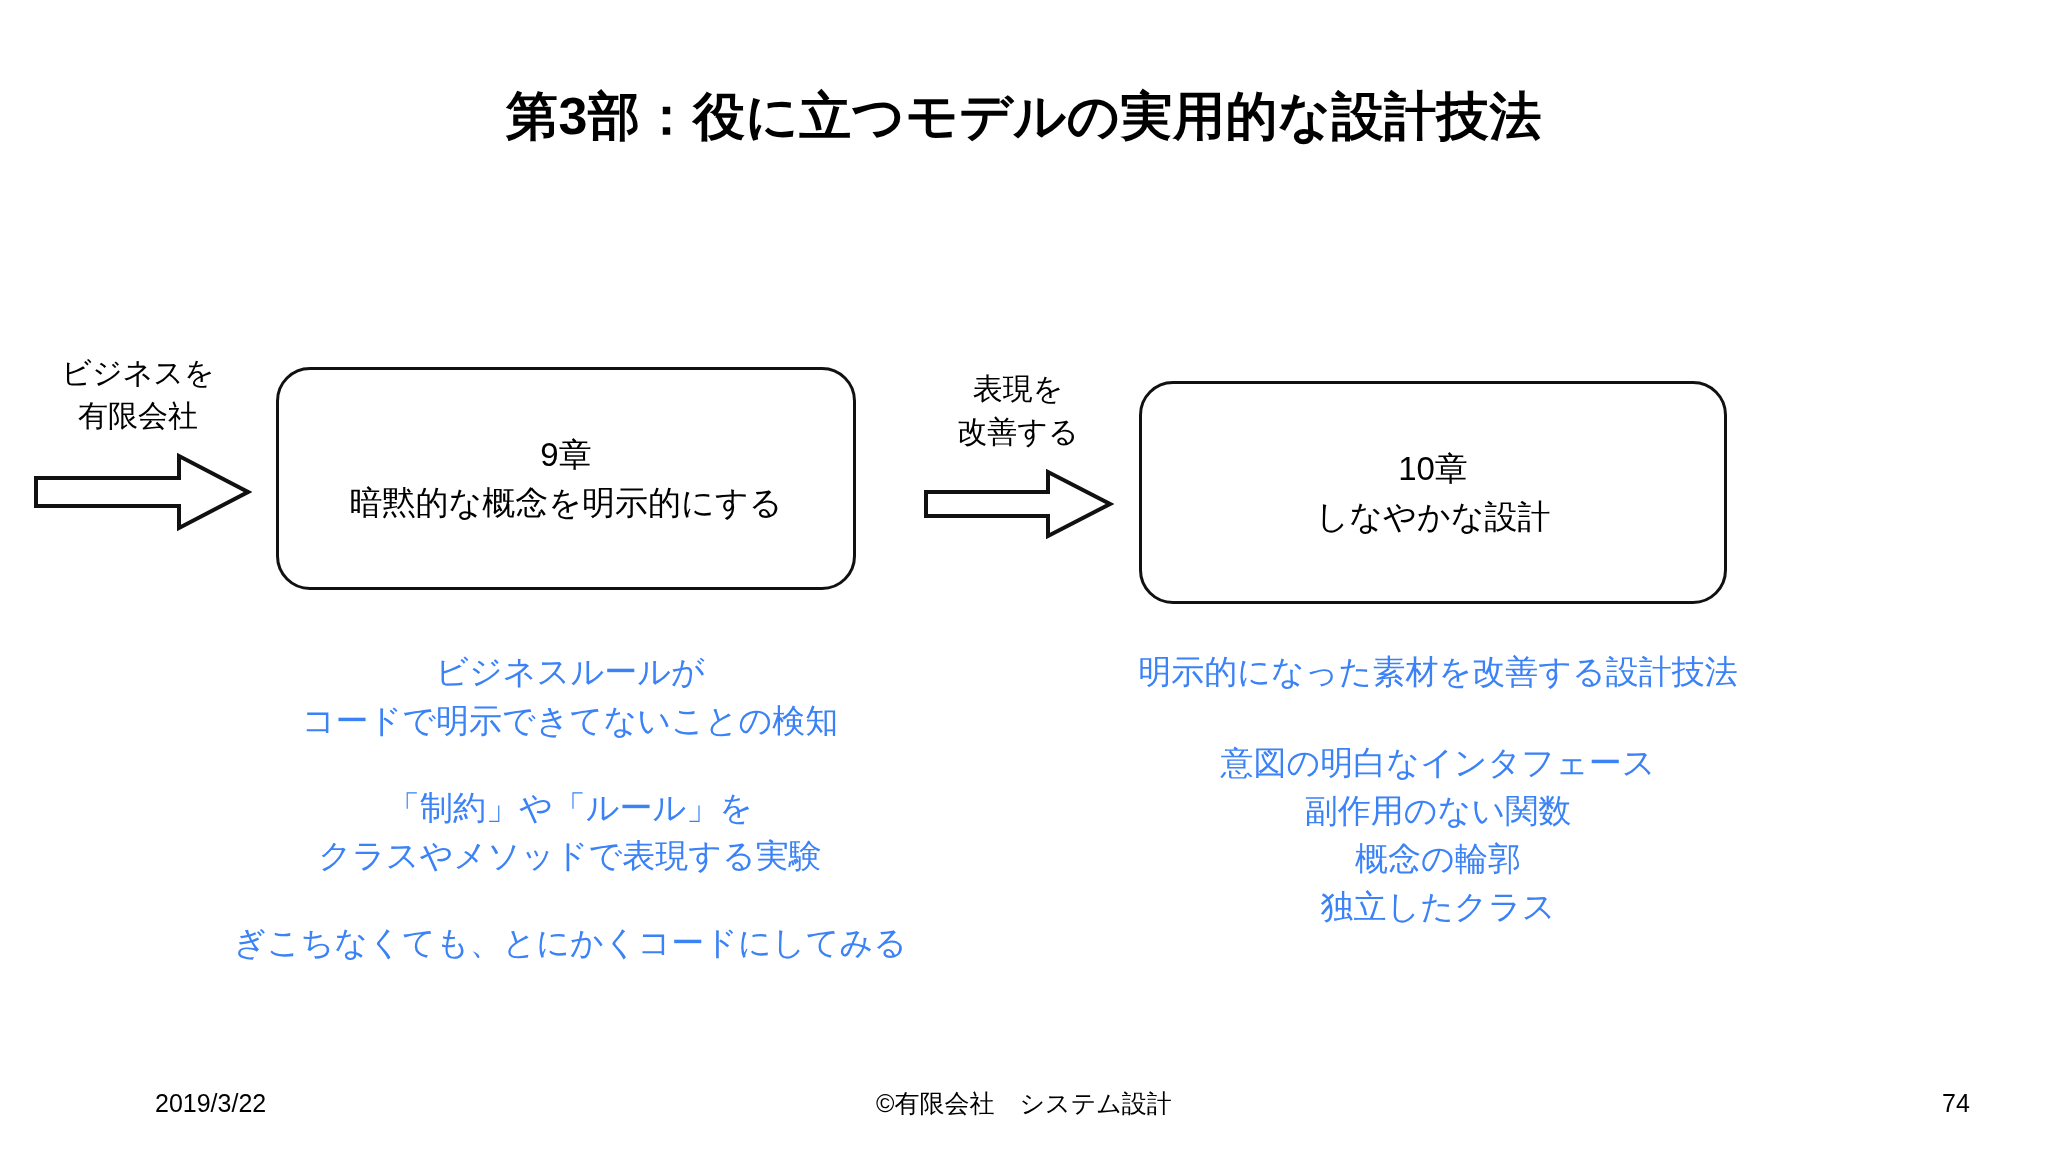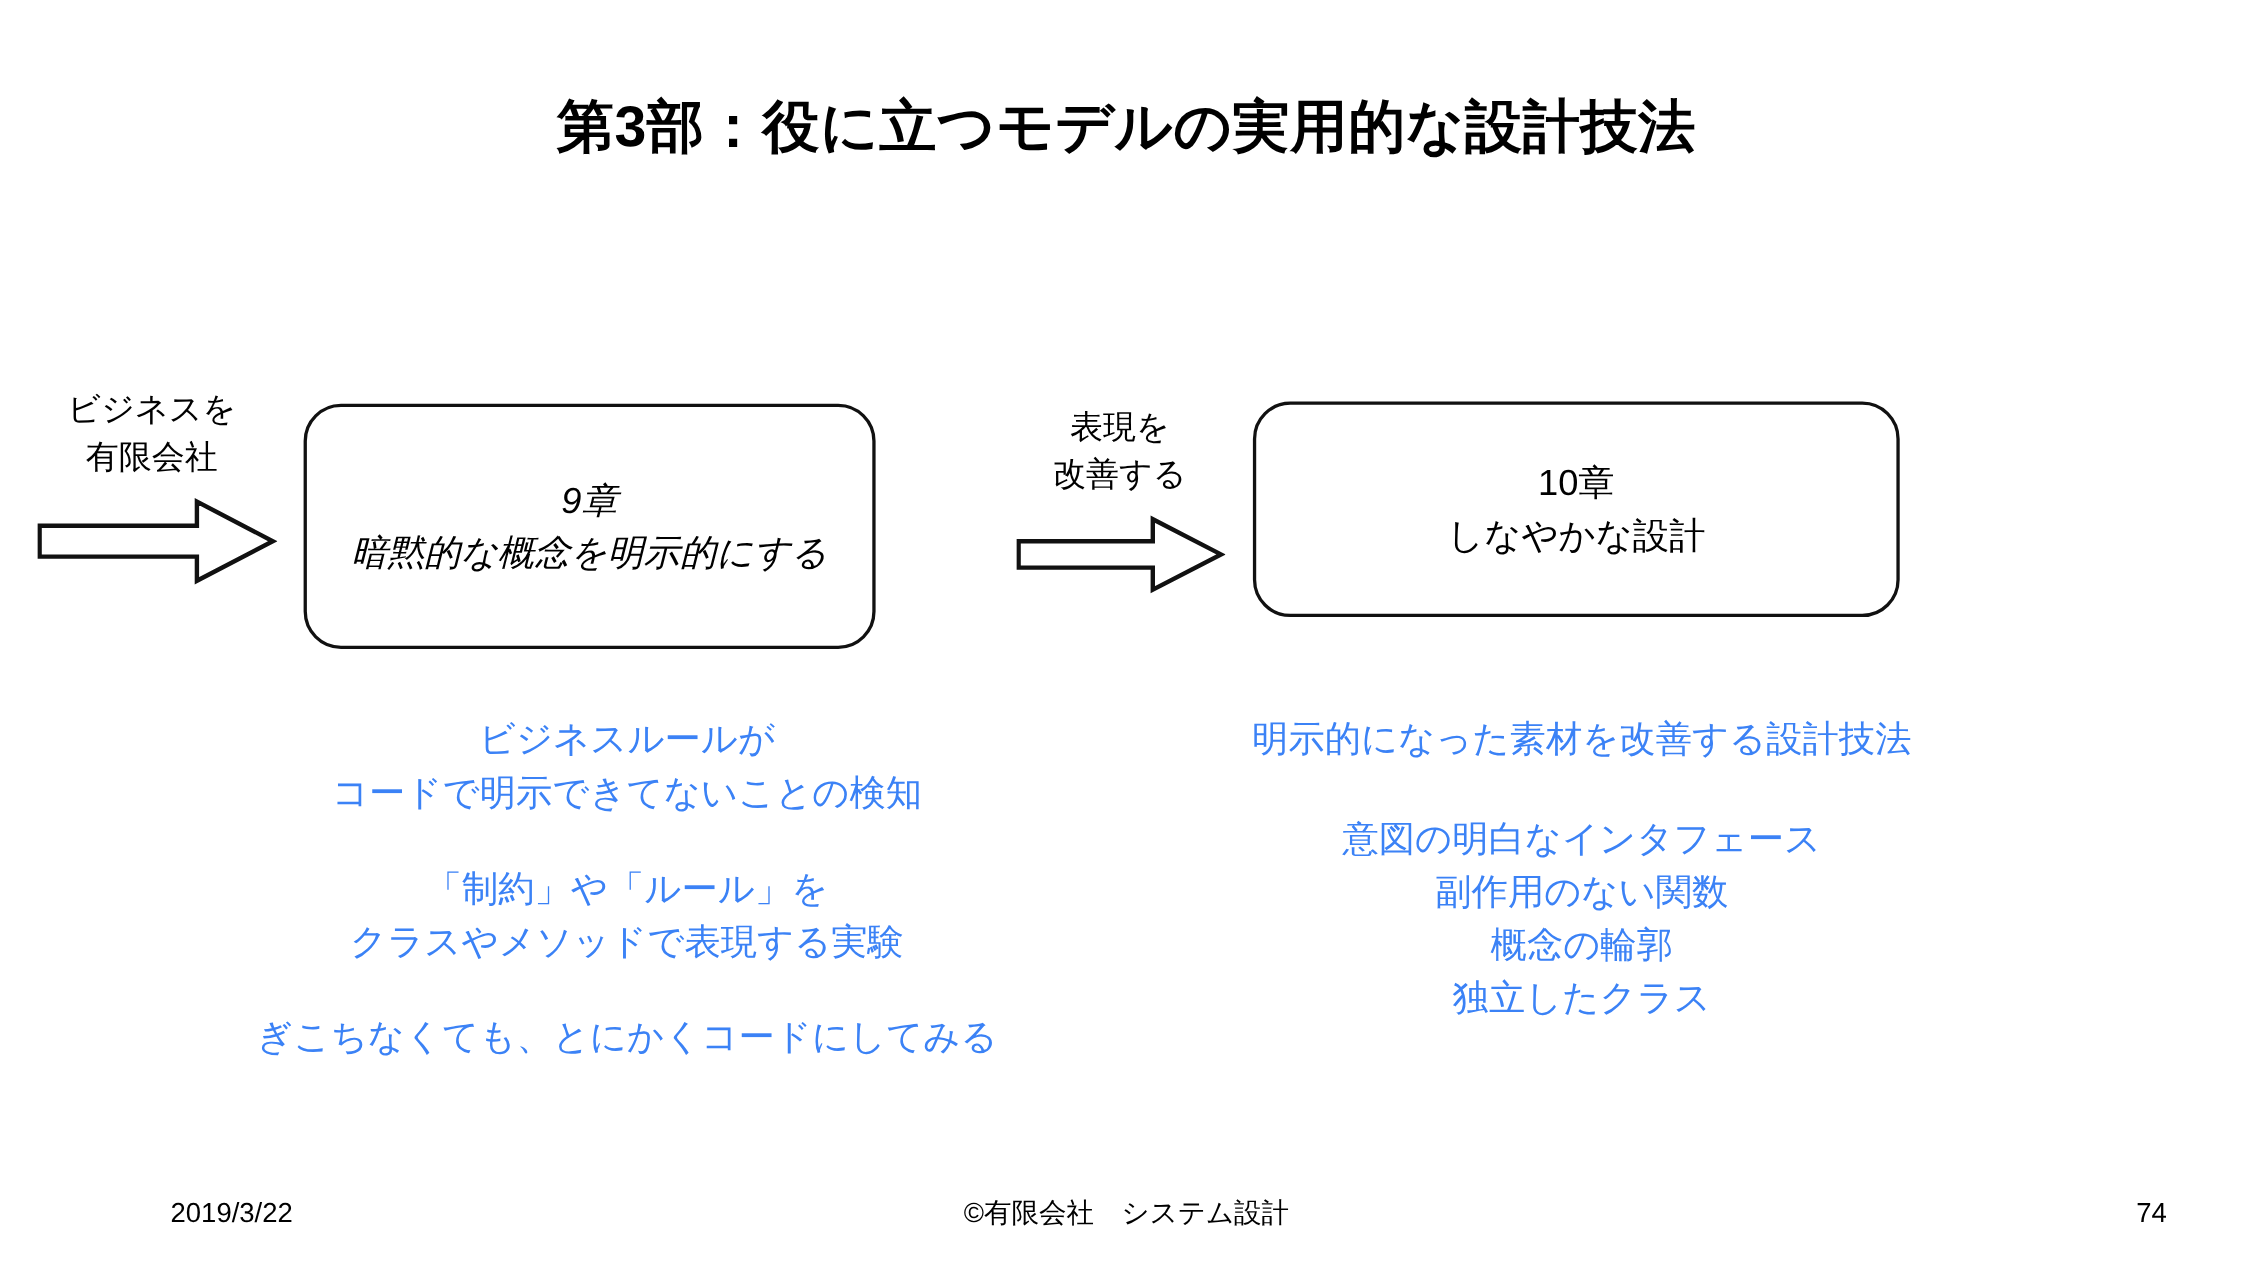--- a/index.html
+++ b/index.html
@@ -59,22 +59,22 @@
     position: absolute;
     border: 3px solid #111111;
     border-radius: 34px;
     background: #ffffff;
     box-sizing: border-box;
     display: flex;
     align-items: center;
     justify-content: center;
     text-align: center;
   }
-  #box-ch9  { left: 276px;  top: 367px; width: 520px; height: 223px; font-style: italic; }
-  #box-ch10 { left: 1139px; top: 365px; width: 588px; height: 196px; }
+  #box-ch9  { left: 276px;  top: 367px; width: 580px; height: 223px; }
+  #box-ch10 { left: 1139px; top: 381px; width: 588px; height: 223px; }
   .chapter-box-text {
     font-size: 33px;
     line-height: 1.45;
     white-space: pre-line;
     color: #000000;
   }
 
   
   .body-col {
     position: absolute;

